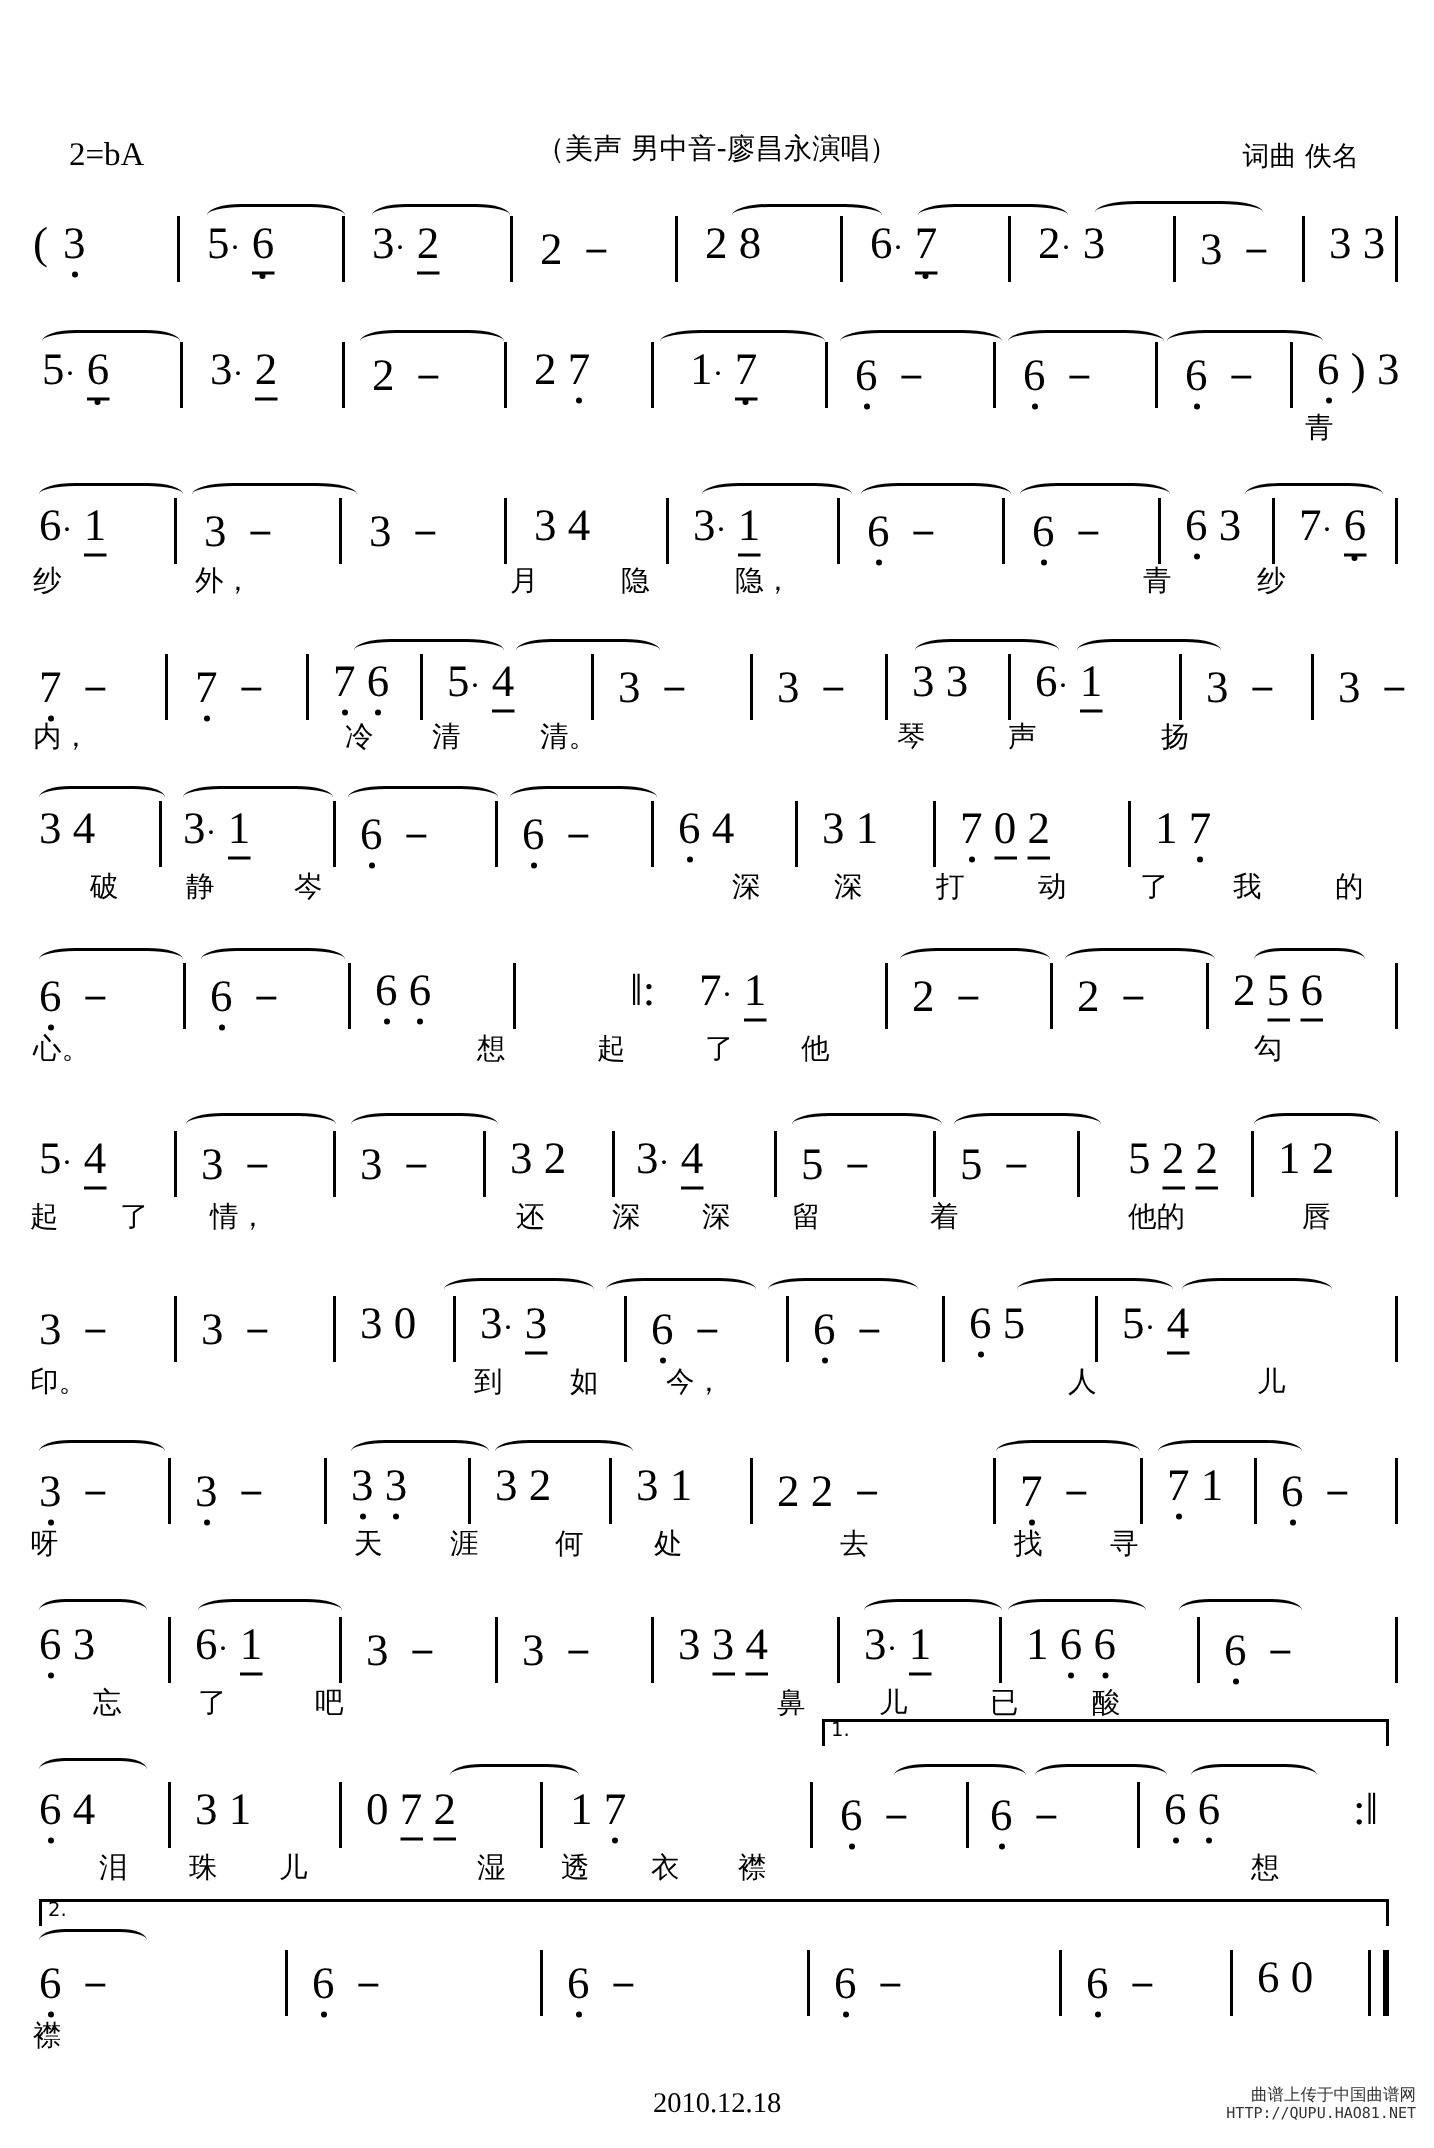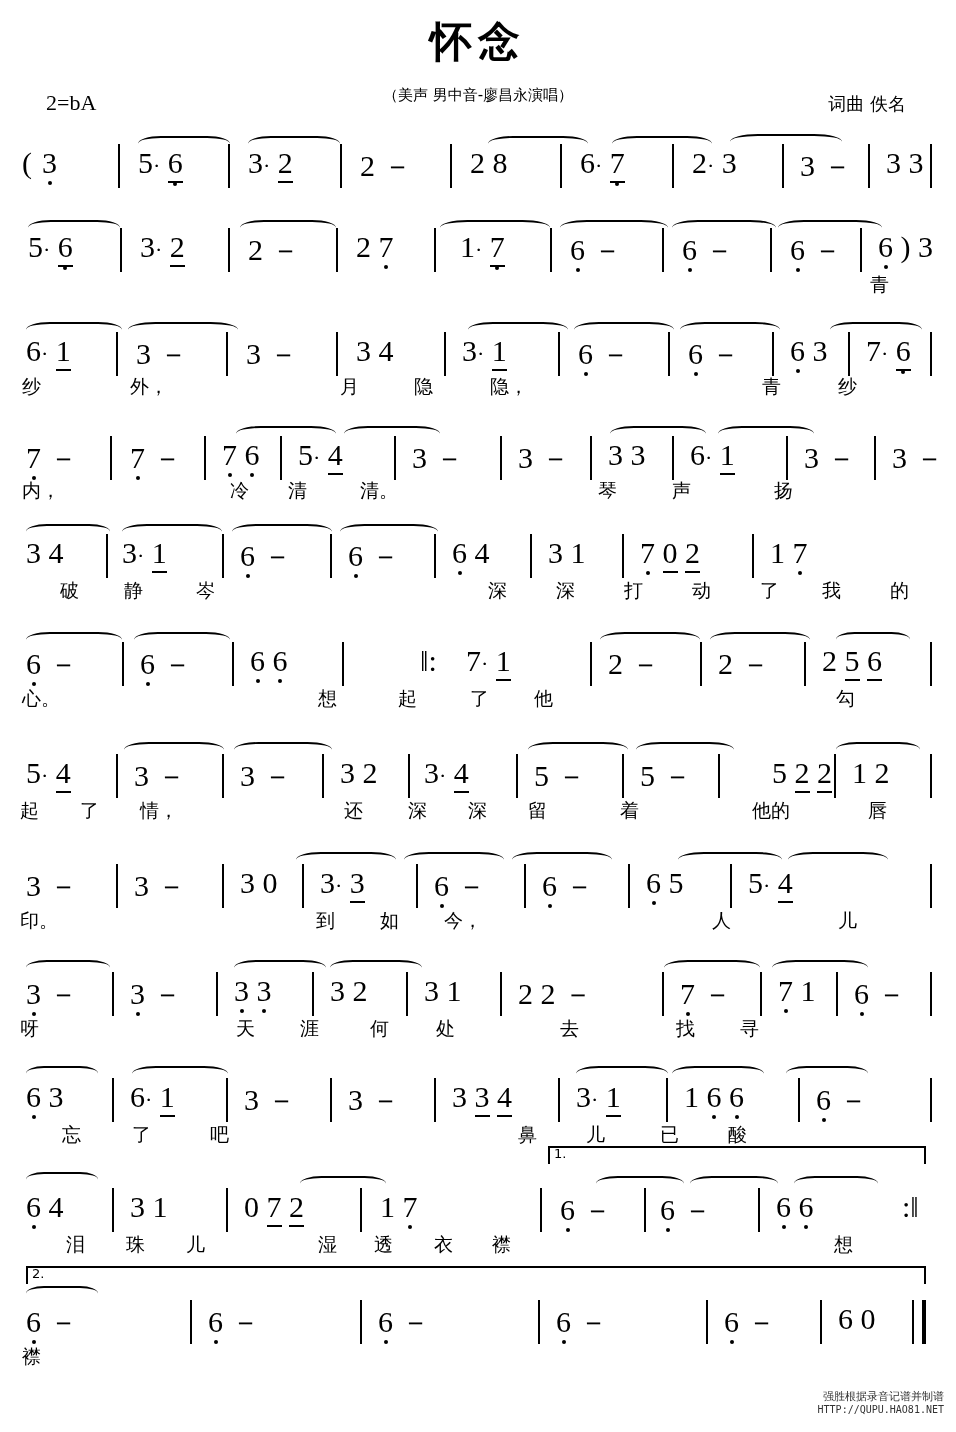--- a/index.html
+++ b/index.html
@@ -19,21 +19,21 @@
   .title {
     position:absolute; left:0; top:14px; width:956px;
     text-align:center;
     font-size:42px; font-weight:700;
     letter-spacing:6px;
     font-family:"DejaVu Sans", sans-serif;
   }
   .subtitle {
     position:absolute; left:0; top:86px; width:956px;
     text-align:center;
-    font-size:15px;
+    font-size:19px;
     font-family:"DejaVu Sans", sans-serif;
   }
   .key {
     position:absolute; left:46px; top:90px;
     font-size:22px;
     font-family:"Liberation Serif", serif;
   }
   .credit {
     position:absolute; right:50px; top:92px;
     font-size:18px;
@@ -116,21 +116,20 @@
     font-family:"DejaVu Sans", sans-serif;
     line-height:1.25;
   }
   .watermark .u { font-family:"DejaVu Sans Mono", monospace; font-size:10px; }
 </style>
 </head>
 <body>
 
 <div class="sheet">
 
-  <div class="title">怀念</div>
   <div class="subtitle">（美声  男中音-廖昌永演唱）</div>
   <div class="key">2=bA</div>
   <div class="credit">词曲  佚名</div>
 
   <div class="system" style="top:130px;">
 
     <div class="slur" style="left:138px; top:6px; width:92px;"></div>
     <div class="slur" style="left:248px; top:6px; width:92px;"></div>
     <div class="slur" style="left:488px; top:6px; width:100px;"></div>
     <div class="slur" style="left:612px; top:6px; width:100px;"></div>
@@ -355,21 +354,21 @@
     <div class="slur" style="left:836px; top:4px; width:84px;"></div>
 
     <div class="noterow" style="top:18px;">
       <span class="cell" style="left:26px;">5<span style="font-size:22px;">·</span> <span class="n under1">4</span></span>
       <span class="cell" style="left:134px;">3 －</span>
       <span class="cell" style="left:240px;">3 －</span>
       <span class="cell" style="left:340px;">3 2</span>
       <span class="cell" style="left:424px;">3<span style="font-size:22px;">·</span> <span class="n under1">4</span></span>
       <span class="cell" style="left:534px;">5 －</span>
       <span class="cell" style="left:640px;">5 －</span>
-      <span class="cell" style="left:772px;">5 <span class="n under1">2</span> <span class="n under1">2</span></span>
+      <span class="cell" style="left:752px;">5 <span class="n under1">2</span> <span class="n under1">2</span></span>
       <span class="cell" style="left:852px;">1 2</span>
 
       <div class="bar" style="left:116px; top:-2px; height:44px;"></div>
       <div class="bar" style="left:222px; top:-2px; height:44px;"></div>
       <div class="bar" style="left:322px; top:-2px; height:44px;"></div>
       <div class="bar" style="left:408px; top:-2px; height:44px;"></div>
       <div class="bar" style="left:516px; top:-2px; height:44px;"></div>
       <div class="bar" style="left:622px; top:-2px; height:44px;"></div>
       <div class="bar" style="left:718px; top:-2px; height:44px;"></div>
       <div class="bar" style="left:834px; top:-2px; height:44px;"></div>
@@ -563,18 +562,19 @@
       <div class="bar" style="left:706px; top:-2px; height:44px;"></div>
       <div class="bar" style="left:820px; top:-2px; height:44px;"></div>
       <div class="bar" style="left:912px; top:-2px; height:44px;"></div>
       <div class="bar" style="left:922px; top:-2px; height:44px; width:4px;"></div>
     </div>
     <div class="lyricrow" style="top:60px;">
       <span class="cell" style="left:22px;">襟</span>
     </div>
   </div>
 
+  <div class="footer2">2010.12.18</div>
   <div class="watermark">
-    <div>强胜根据录音记谱并制谱</div>
+    <div>曲谱上传于中国曲谱网</div>
     <div class="u">HTTP://QUPU.HAO81.NET</div>
   </div>
 
 </div>
 
 </body></html>

